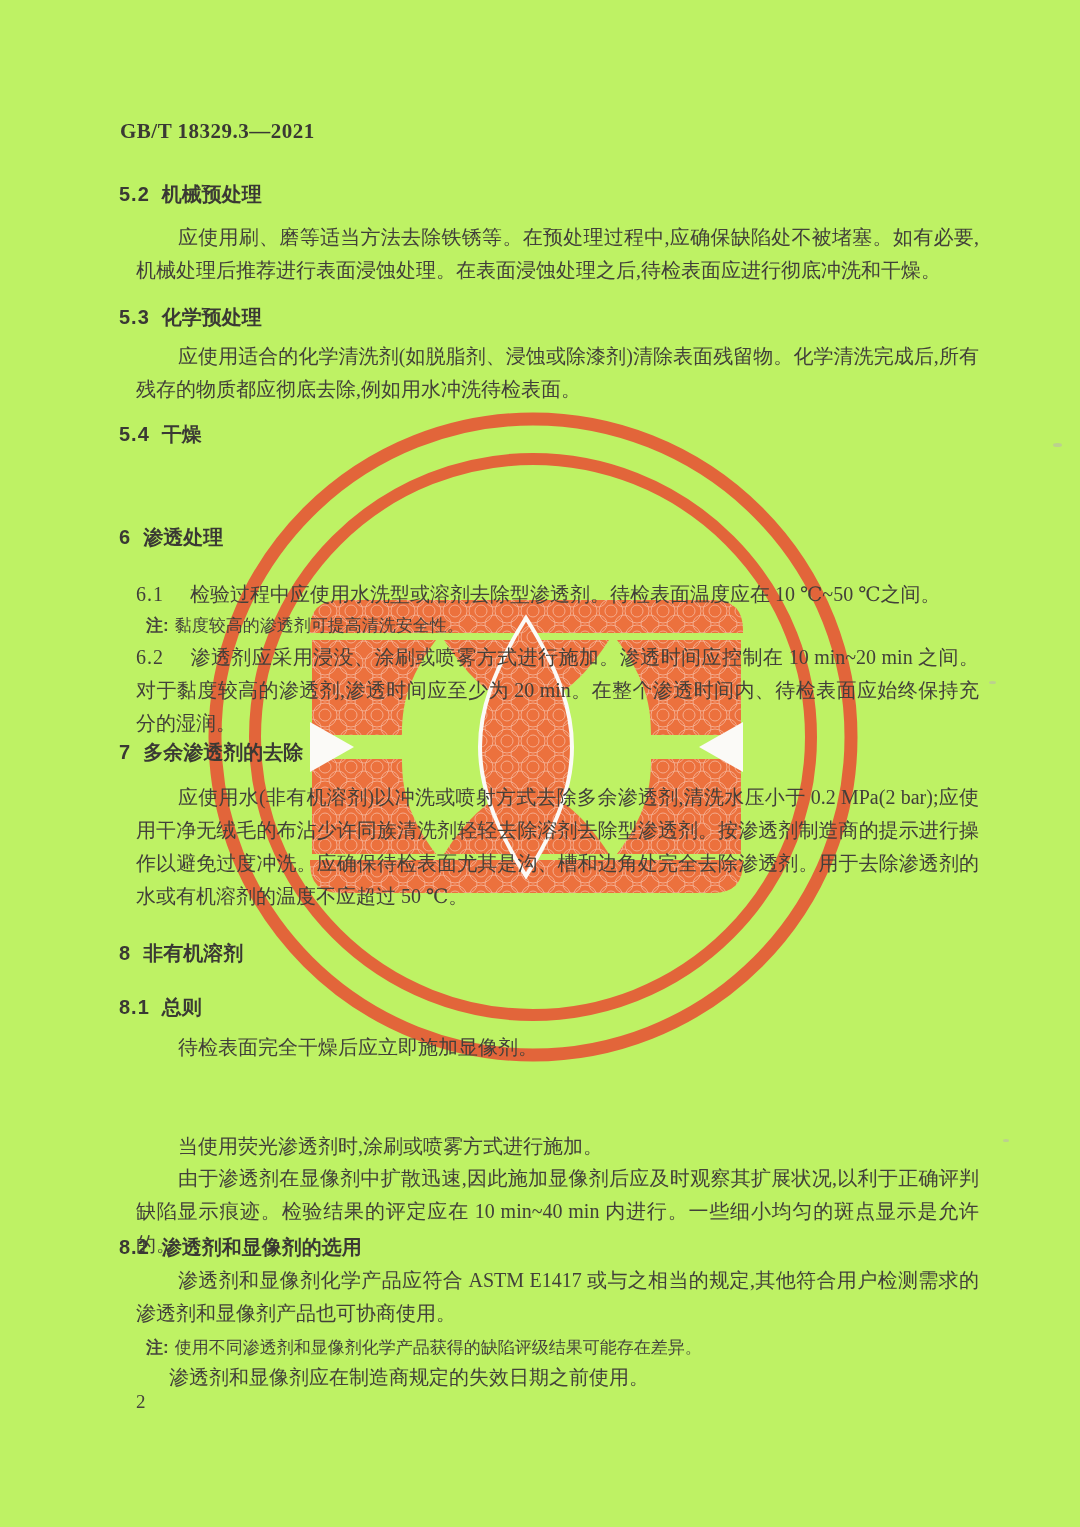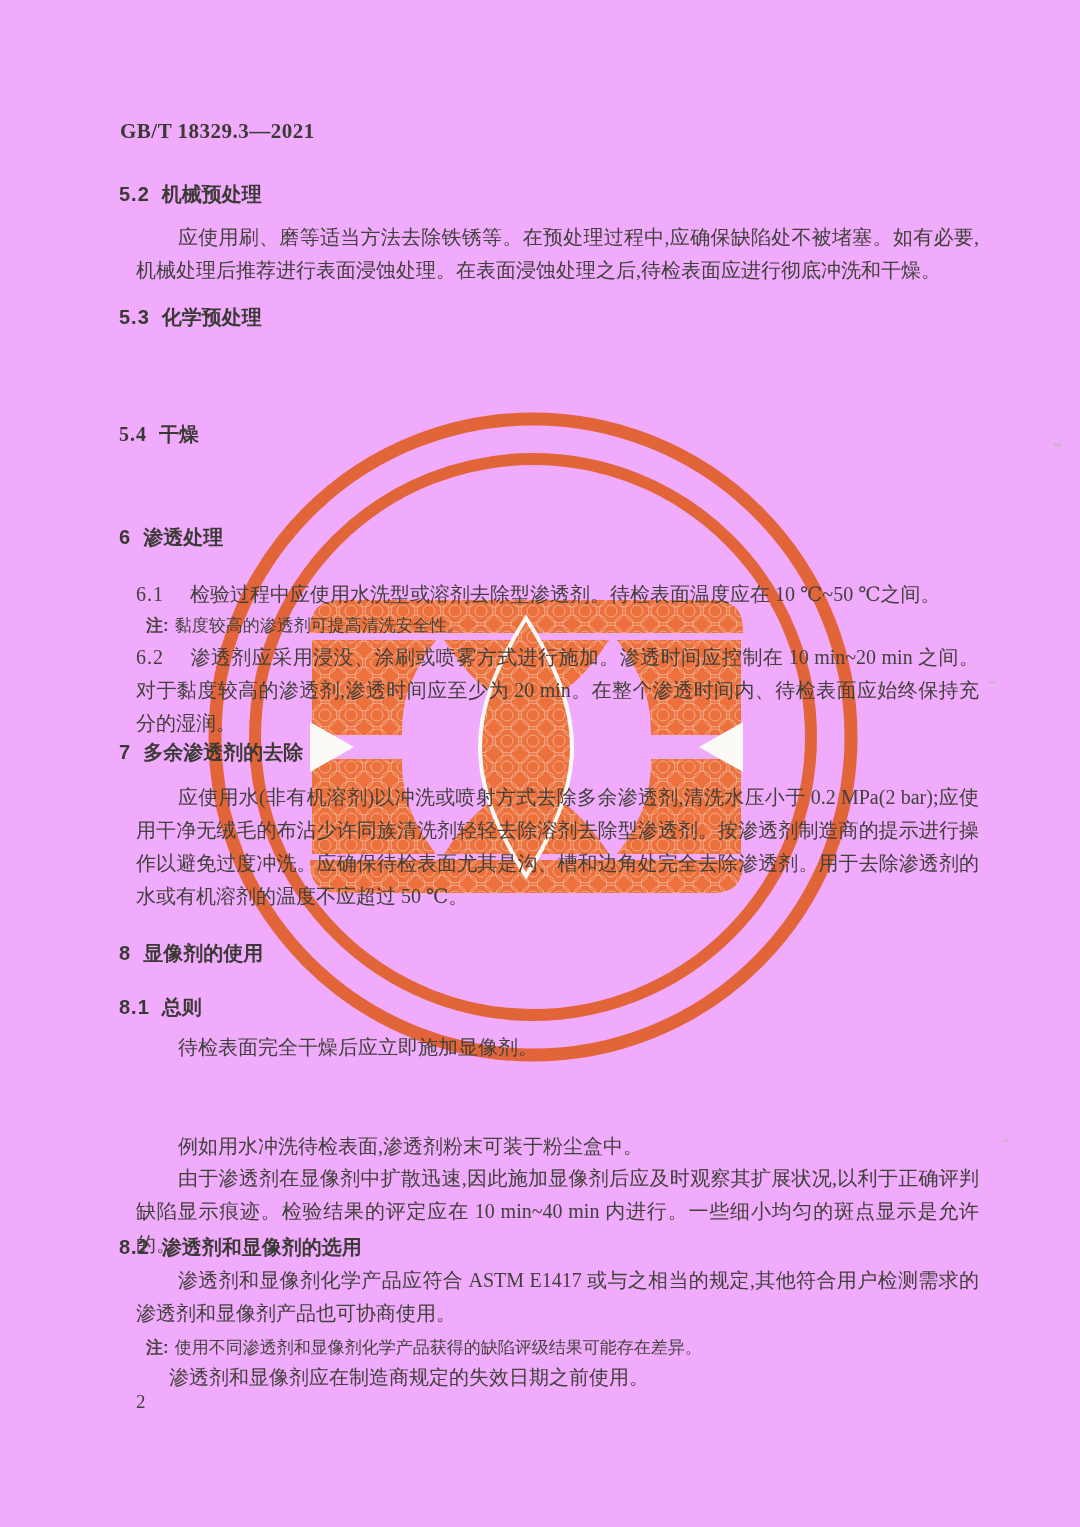--- a/index.html
+++ b/index.html
@@ -1,18 +1,18 @@
 <!DOCTYPE html>
 <html><head>
 <meta charset="utf-8">
 <style>
   html,body{margin:0;padding:0;background:#e9e9e7;}
   .page{
     position:relative;width:1080px;height:1527px;margin:0 auto;
-    background:#f0abfc;overflow:hidden;
+    background:#bef264;overflow:hidden;
     font-family:"Liberation Serif","DejaVu Serif",serif;
   }
   .wm{position:absolute;left:0;top:0;z-index:1;}
   .txt{
     position:absolute;z-index:2;left:136px;width:843px;
     font-family:"Liberation Serif","DejaVu Serif",serif;
     font-size:20px;line-height:33px;color:#42403a;text-align:justify;
     margin:0;
   }
   .indent{text-indent:42px;}
@@ -100,22 +100,23 @@
   <p class="doccode">GB/T 18329.3—2021</p>
 
   <h2 class="hd" style="top:181px;">
     <span class="num">5.2</span><span>机械预处理</span>
   </h2>
   <p class="txt indent" style="top:221px;">应使用刷、磨等适当方法去除铁锈等。在预处理过程中,应确保缺陷处不被堵塞。如有必要,机械处理后推荐进行表面浸蚀处理。在表面浸蚀处理之后,待检表面应进行彻底冲洗和干燥。</p>
 
   <h2 class="hd" style="top:304px;">
     <span class="num">5.3</span><span>化学预处理</span>
   </h2>
+  <p class="txt indent" style="top:340px;">应使用适合的化学清洗剂(如脱脂剂、浸蚀或除漆剂)清除表面残留物。化学清洗完成后,所有残存的物质都应彻底去除,例如用水冲洗待检表面。</p>
 
-  <h2 class="hd" style="top:421px;font-family:Liberation Serif, serif;">
+  <h2 class="hd" style="top:421px;">
     <span class="num">5.4</span><span>干燥</span>
   </h2>
 
   <h2 class="hd" style="top:524px;">
     <span class="num">6</span><span>渗透处理</span>
   </h2>
   <p class="txt clause" style="top:578px;">
     <span class="num">6.1</span><span>检验过程中应使用水洗型或溶剂去除型渗透剂。待检表面温度应在 10 ℃~50 ℃之间。</span>
   </p>
   <p class="txt note" style="top:613px;">
@@ -124,27 +125,27 @@
   <p class="txt clause" style="top:641px;">
     <span class="num">6.2</span><span>渗透剂应采用浸没、涂刷或喷雾方式进行施加。渗透时间应控制在 10 min~20 min 之间。对于黏度较高的渗透剂,渗透时间应至少为 20 min。在整个渗透时间内、待检表面应始终保持充分的湿润。</span>
   </p>
 
   <h2 class="hd" style="top:739px;">
     <span class="num">7</span><span>多余渗透剂的去除</span>
   </h2>
   <p class="txt indent" style="top:781px;">应使用水(非有机溶剂)以冲洗或喷射方式去除多余渗透剂,清洗水压小于 0.2 MPa(2 bar);应使用干净无绒毛的布沾少许同族清洗剂轻轻去除溶剂去除型渗透剂。按渗透剂制造商的提示进行操作以避免过度冲洗。应确保待检表面尤其是沟、槽和边角处完全去除渗透剂。用于去除渗透剂的水或有机溶剂的温度不应超过 50 ℃。</p>
 
   <h2 class="hd" style="top:940px;">
-    <span class="num">8</span><span>显像剂的使用</span>
+    <span class="num">8</span><span>非有机溶剂</span>
   </h2>
   <h2 class="hd" style="top:994px;">
     <span class="num">8.1</span><span>总则</span>
   </h2>
   <p class="txt indent" style="top:1031px;">待检表面完全干燥后应立即施加显像剂。</p>
-  <p class="txt indent" style="top:1130px;">例如用水冲洗待检表面,渗透剂粉末可装于粉尘盒中。</p>
+  <p class="txt indent" style="top:1130px;">当使用荧光渗透剂时,涂刷或喷雾方式进行施加。</p>
   <p class="txt indent" style="top:1162px;">由于渗透剂在显像剂中扩散迅速,因此施加显像剂后应及时观察其扩展状况,以利于正确评判缺陷显示痕迹。检验结果的评定应在 10 min~40 min 内进行。一些细小均匀的斑点显示是允许的。</p>
 
   <h2 class="hd" style="top:1234px;">
     <span class="num">8.2</span><span>渗透剂和显像剂的选用</span>
   </h2>
   <p class="txt indent" style="top:1264px;">渗透剂和显像剂化学产品应符合 ASTM E1417 或与之相当的规定,其他符合用户检测需求的渗透剂和显像剂产品也可协商使用。</p>
   <p class="txt note" style="top:1335px;">
     <span class="label">注:</span><span>使用不同渗透剂和显像剂化学产品获得的缺陷评级结果可能存在差异。</span>
   </p>
   <p class="txt indent-sm" style="top:1361px;">渗透剂和显像剂应在制造商规定的失效日期之前使用。</p>

